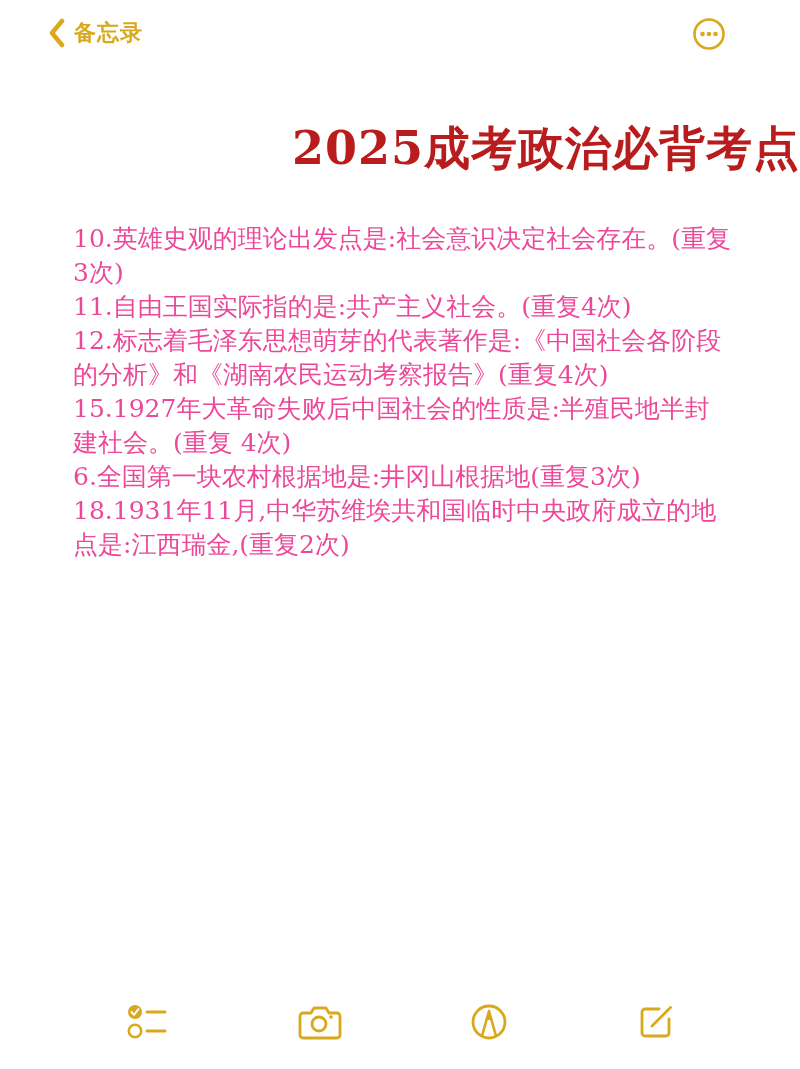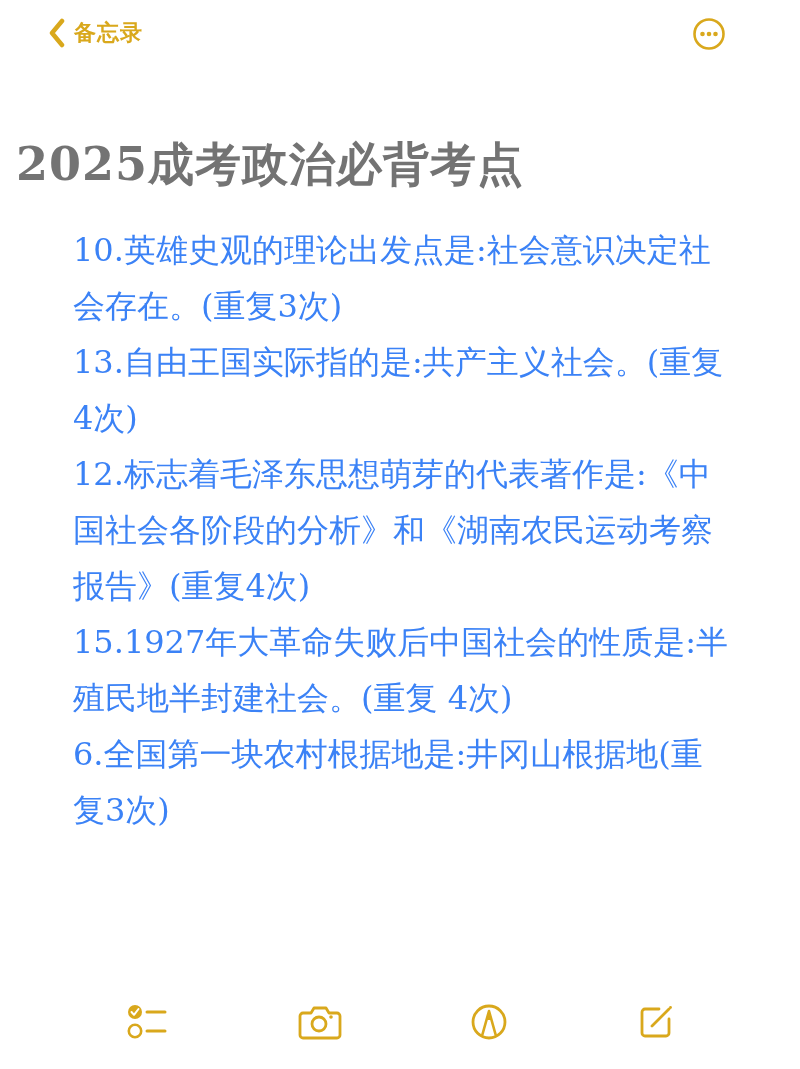--- a/index.html
+++ b/index.html
@@ -43,35 +43,35 @@
       top: 17px;
       width: 34px;
       height: 34px;
       cursor: pointer;
     }
     .page-title {
       position: absolute;
       top: 118px;
       left: 0;
       right: 0;
-      text-align: left;
+      text-align: right;
       font-size: 46px;
       font-weight: bold;
       letter-spacing: 1px;
-      color: #737373;
-      margin: 16px;
+      color: #b91c1c;
+      margin: 0;
     }
     .note-body {
       position: absolute;
       top: 222px;
       left: 73px;
       width: 660px;
-      font-size: 32px;
-      line-height: 56px;
-      color: #3b82f6;
+      font-size: 25px;
+      line-height: 34px;
+      color: #ec4899;
     }
     .note-item {
       margin: 0;
     }
     .toolbar {
       position: absolute;
       top: 998px;
       left: 0;
       right: 0;
       height: 52px;
@@ -108,24 +108,25 @@
         <circle cx="23.5" cy="17" r="2.3" fill="#D9A81C"></circle>
       </svg>
     </span>
   </div>
 </div>
 
 <h1 class="page-title">2025成考政治必背考点</h1>
 
 <div class="note-body">
   <p class="note-item">10.英雄史观的理论出发点是:社会意识决定社会存在。(重复3次)</p>
-  <p class="note-item">13.自由王国实际指的是:共产主义社会。(重复4次)</p>
+  <p class="note-item">11.自由王国实际指的是:共产主义社会。(重复4次)</p>
   <p class="note-item">12.标志着毛泽东思想萌芽的代表著作是:《中国社会各阶段的分析》和《湖南农民运动考察报告》(重复4次)</p>
   <p class="note-item">15.1927年大革命失败后中国社会的性质是:半殖民地半封建社会。(重复 4次)</p>
   <p class="note-item">6.全国第一块农村根据地是:井冈山根据地(重复3次)</p>
+  <p class="note-item">18.1931年11月,中华苏维埃共和国临时中央政府成立的地点是:江西瑞金,(重复2次)</p>
 </div>
 
 <div class="toolbar">
   <div class="tool" style="left:122px;">
     <span>
       <svg width="44" height="40" viewBox="0 0 44 40">
         <circle cx="9" cy="10" r="7" fill="#D9A81C"></circle>
         <polyline points="5.5,10 8,12.8 12.5,7" fill="none" stroke="#ffffff" stroke-width="2" stroke-linecap="round" stroke-linejoin="round"></polyline>
         <line x1="21" y1="10" x2="39" y2="10" stroke="#D9A81C" stroke-width="3" stroke-linecap="round"></line>
         <circle cx="9" cy="29" r="6.2" fill="none" stroke="#D9A81C" stroke-width="2.6"></circle>

